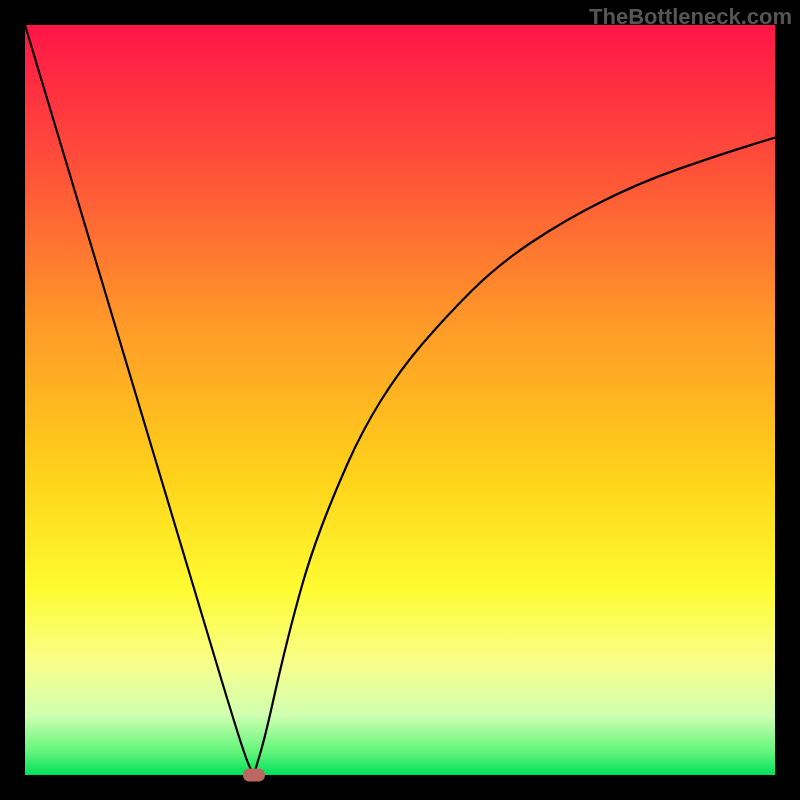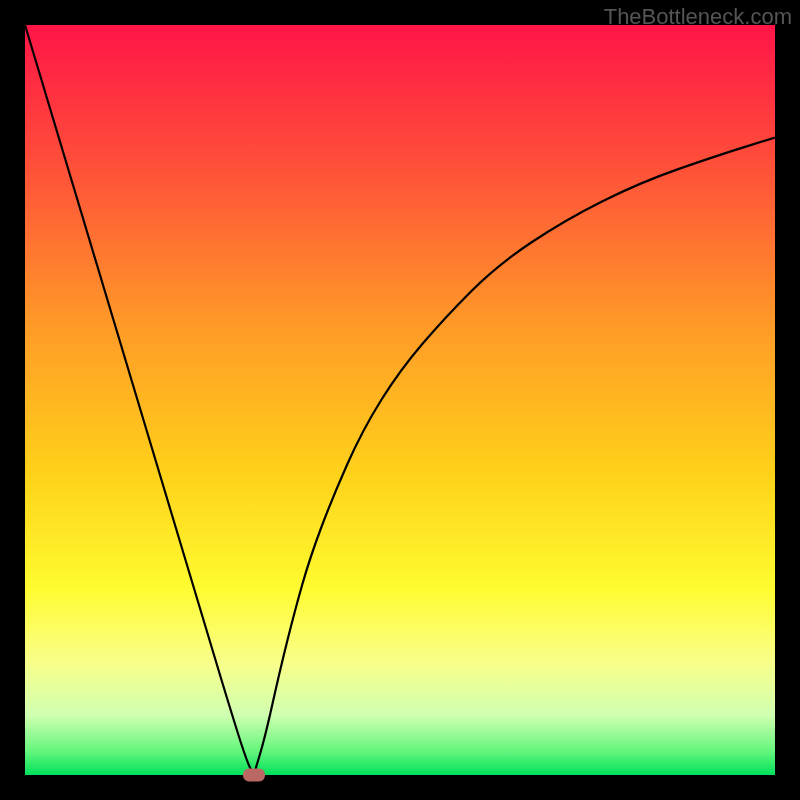--- a/index.html
+++ b/index.html
@@ -36,21 +36,21 @@
     top: 0;
     width: 750px;
     height: 750px;
   }
   .watermark {
     position: absolute;
     top: 4px;
     right: 8px;
     color: #555;
     font-size: 22px;
-    font-weight: 400;
+    font-weight: 700;
     z-index: 10;
   }
   .marker {
     position: absolute;
     width: 22px;
     height: 13px;
     background: #bb6864;
     border-radius: 6px;
     transform: translate(-50%, -50%);
   }

